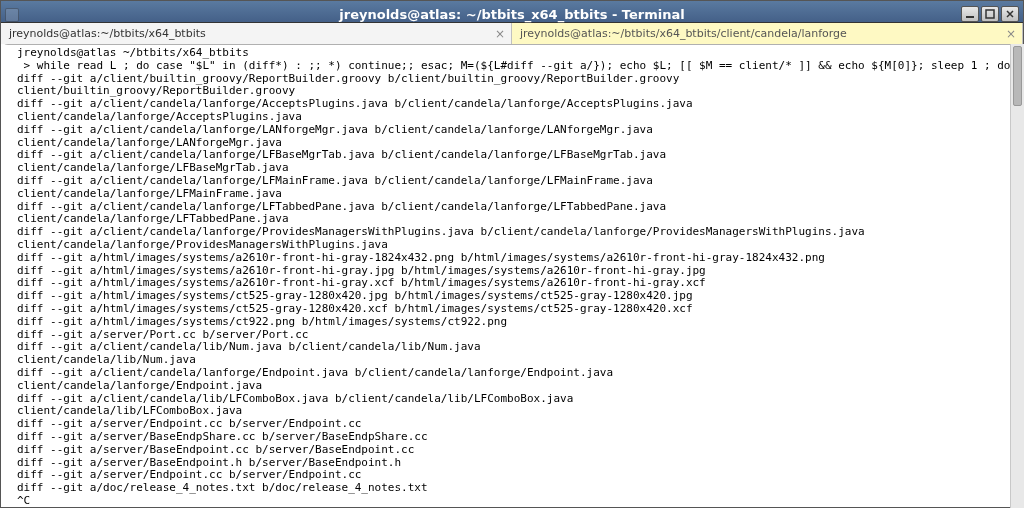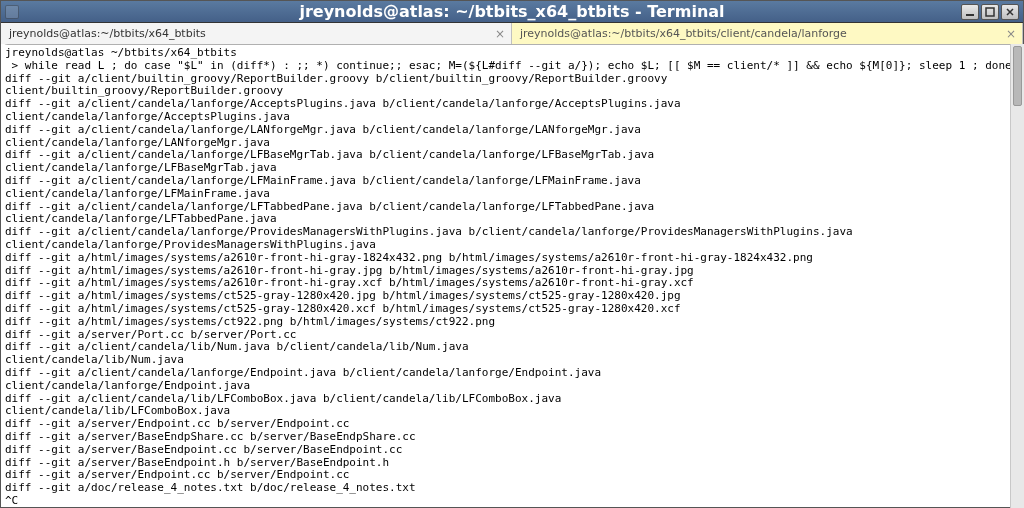--- a/index.html
+++ b/index.html
@@ -17,24 +17,24 @@
     background: #ffffff;
     border: 1px solid #555;
     display: flex;
     flex-direction: column;
   }
   .titlebar {
     height: 22px;
     background: linear-gradient(to bottom, #5a7aa0 0%, #446088 100%);
     color: #ffffff;
     font-family: "DejaVu Sans", sans-serif;
-    font-size: 16px;
+    font-size: 13px;
     font-weight: bold;
     display: flex;
-    align-items: center;
+    align-items: flex-end;
     justify-content: center;
     position: relative;
     border-bottom: 1px solid #333;
   }
   .titlebar-left {
     position: absolute;
     left: 4px;
     display: flex;
     gap: 2px;
     align-items: center;
@@ -99,21 +99,21 @@
     color: #888;
     cursor: pointer;
   }
   .terminal {
     flex: 1;
     background: #ffffff;
     color: #000000;
     font-family: "DejaVu Sans Mono", "Liberation Mono", monospace;
     font-size: 11px;
     line-height: 12.8px;
-    padding: 2px 4px;
+    padding: 2px 16px;
     white-space: pre;
     overflow: hidden;
     position: relative;
   }
   .term-line { white-space: pre; }
   .scrollbar {
     position: absolute;
     right: 0;
     top: 44px;
     bottom: 0;

